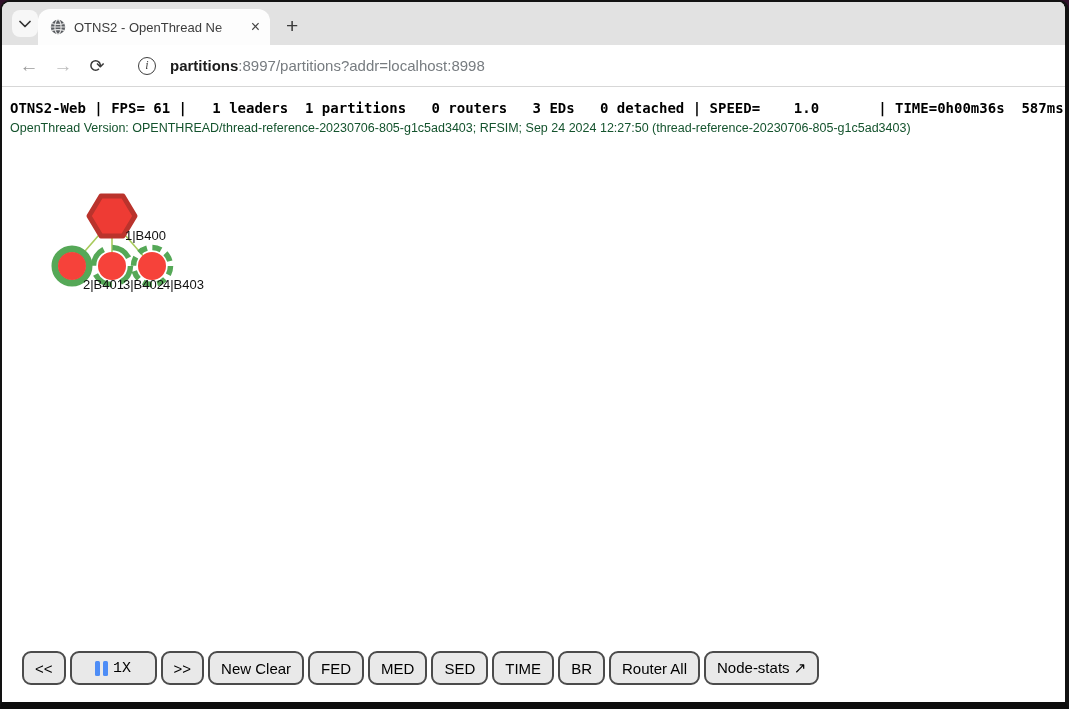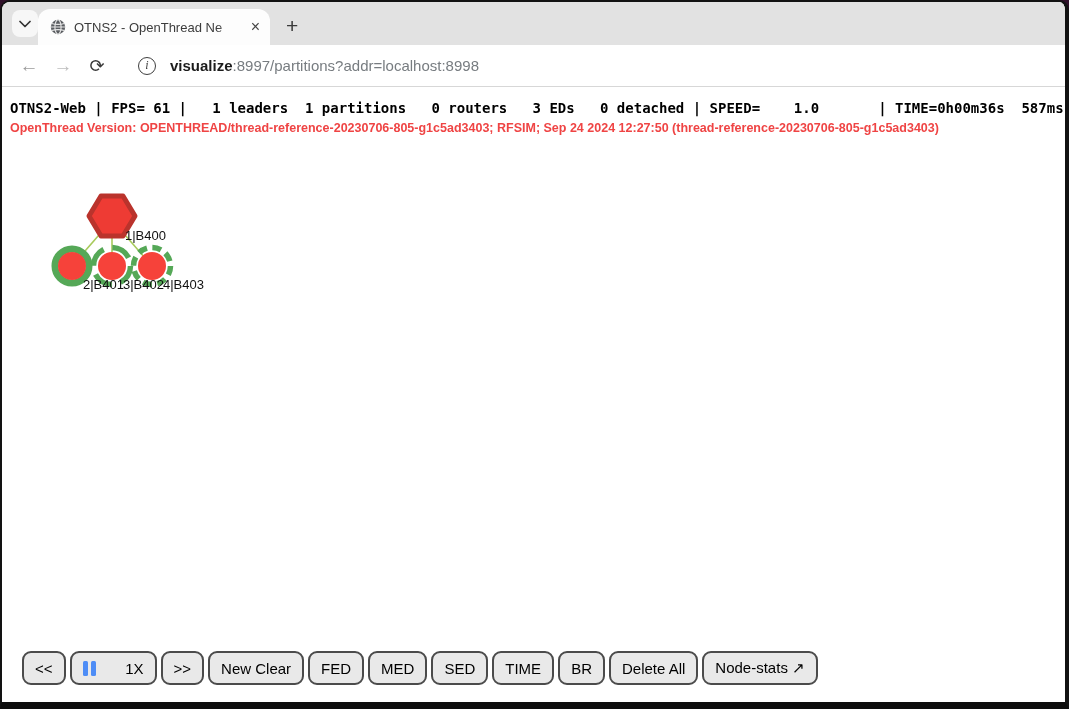--- a/index.html
+++ b/index.html
@@ -74,21 +74,21 @@
   .toolbar {
     position:absolute; left:20px; right:20px; bottom:17px;
     display:flex; gap:4px; align-items:stretch;
   }
   .tb-btn {
     background:#e9e9e9; border:2px solid #4b4b4b; border-radius:9px;
     font-family:"Liberation Sans", sans-serif; font-size:15px; color:#000;
     padding:4px 11px; height:34px; cursor:pointer; white-space:nowrap;
     display:flex; align-items:center;
   }
-  .tb-btn.speed-btn { width:87px; justify-content:space-between; }
+  .tb-btn.speed-btn { width:87px; justify-content:center;font-family:Liberation Mono, monospace; }
   .pause-icon { display:inline-flex; gap:3px; margin-right:5px; }
   .pause-icon i { display:block; width:5px; height:15px; background:#4e8df6;
                   border-radius:1.5px; }
 </style>
 </head>
 <body>
 
 <div class="window">
 
   <div class="tabbar">
@@ -109,26 +109,26 @@
       <button class="tab-close">×</button>
     </div>
     <button class="new-tab-btn">+</button>
   </div>
 
   <div class="urlbar">
     <button class="nav-btn nav-back">←</button>
     <button class="nav-btn nav-forward">→</button>
     <button class="nav-btn nav-reload">⟳</button>
     <span class="info-chip">i</span>
-    <span class="url-text"><span class="host">visualize</span><span>:8997/partitions?addr=localhost:8998</span></span>
+    <span class="url-text"><span class="host">partitions</span><span>:8997/partitions?addr=localhost:8998</span></span>
   </div>
 
   <div class="content">
     <div class="status-line">OTNS2-Web | FPS= 61 |   1 leaders  1 partitions   0 routers   3 EDs   0 detached | SPEED=    1.0       | TIME=0h00m36s  587ms 749us</div>
-    <div class="version-line" style="color: #ef4444; font-weight: bold;">OpenThread Version: OPENTHREAD/thread-reference-20230706-805-g1c5ad3403; RFSIM; Sep 24 2024 12:27:50 (thread-reference-20230706-805-g1c5ad3403)</div>
+    <div class="version-line" style="color: #14532d;">OpenThread Version: OPENTHREAD/thread-reference-20230706-805-g1c5ad3403; RFSIM; Sep 24 2024 12:27:50 (thread-reference-20230706-805-g1c5ad3403)</div>
 
     <svg class="network-canvas" width="320" height="230">
         <line x1="110" y1="133" x2="70" y2="179" stroke="#a8ca5b" stroke-width="1.6"></line>
         <line x1="110" y1="133" x2="110" y2="179" stroke="#a8ca5b" stroke-width="1.6"></line>
         <line x1="110" y1="133" x2="150" y2="179" stroke="#a8ca5b" stroke-width="1.6"></line>
         <g>
           <polygon points="87,129 99,109 121,109 133,129 121,149 99,149" fill="#ee3b34" stroke="#ba332c" stroke-width="5" stroke-linejoin="round"></polygon>
         </g>
         <g>
           <circle cx="70" cy="179" fill="none" stroke="#55a857" r="17" stroke-width="7"></circle>
@@ -174,20 +174,20 @@
         <button class="tb-btn">
           <span>SED</span>
         </button>
         <button class="tb-btn">
           <span>TIME</span>
         </button>
         <button class="tb-btn">
           <span>BR</span>
         </button>
         <button class="tb-btn">
-          <span>Delete All</span>
+          <span>Router All</span>
         </button>
         <button class="tb-btn">
           <span>Node-stats ↗</span>
         </button>
       </div>
   </div>
 </div>
 
 </body></html>

